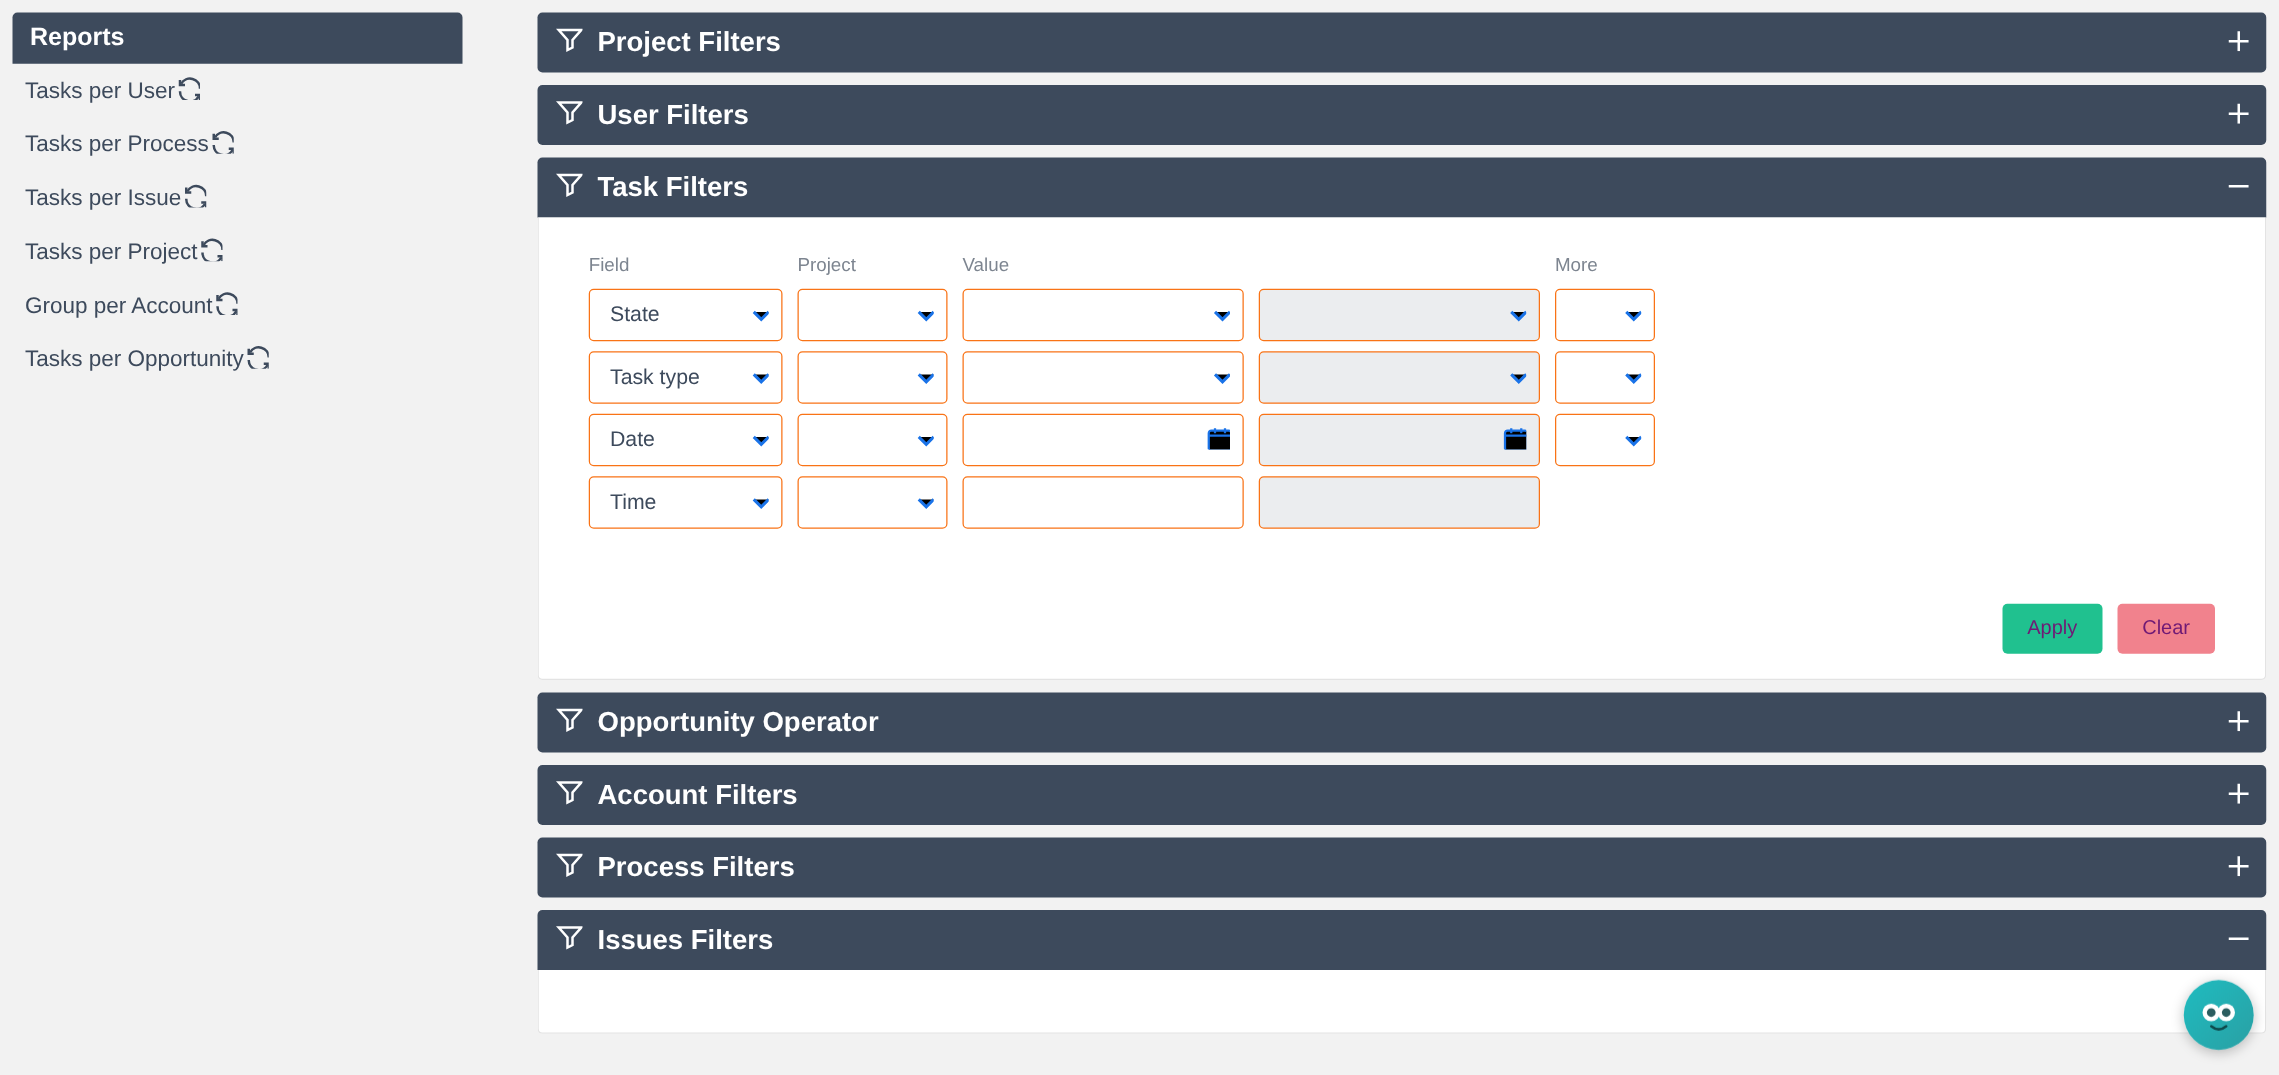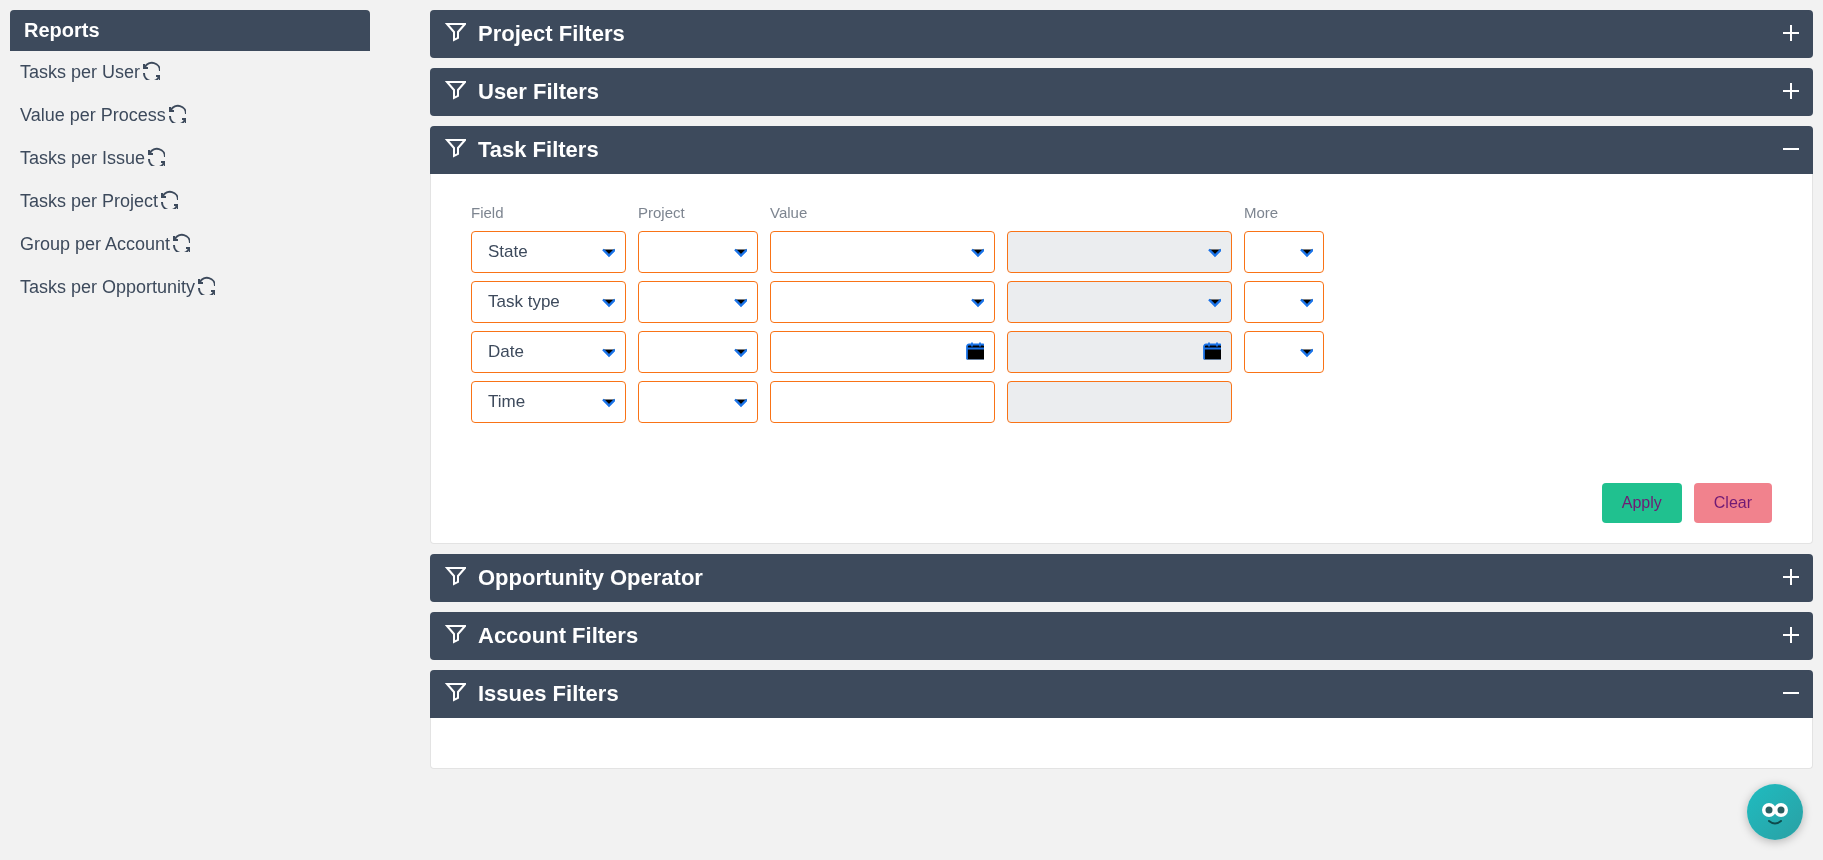--- a/index.html
+++ b/index.html
@@ -93,21 +93,21 @@
   <div class="sidebar">
     <div class="side-head">Reports</div>
     <div id="side-items">
         <div class="side-item">
           <span>Tasks per User</span>
           <span><svg class="icon">
               <use href="#i-refresh"></use>
             </svg></span>
         </div>
         <div class="side-item">
-          <span>Value per Process</span>
+          <span>Tasks per Process</span>
           <span><svg class="icon">
               <use href="#i-refresh"></use>
             </svg></span>
         </div>
         <div class="side-item">
           <span>Tasks per Issue</span>
           <span><svg class="icon">
               <use href="#i-refresh"></use>
             </svg></span>
         </div>
@@ -305,20 +305,33 @@
                 <use href="#i-funnel"></use>
               </svg></span>
           <span>Account Filters</span>
         </div>
         <span><svg class="icon">
               <use href="#i-plus"></use>
             </svg></span>
       </div>
     </div>
 
+    <div class="panel">
+      <div class="panel-head">
+        <div class="left">
+          <span><svg class="icon icon-lg">
+                <use href="#i-funnel"></use>
+              </svg></span>
+          <span>Process Filters</span>
+        </div>
+        <span><svg class="icon">
+              <use href="#i-plus"></use>
+            </svg></span>
+      </div>
+    </div>
 
     <div class="panel">
       <div class="panel-head" style="border-radius:4px 4px 0 0">
         <div class="left">
           <span><svg class="icon icon-lg">
                 <use href="#i-funnel"></use>
               </svg></span>
           <span>Issues Filters</span>
         </div>
         <span><svg class="icon">

